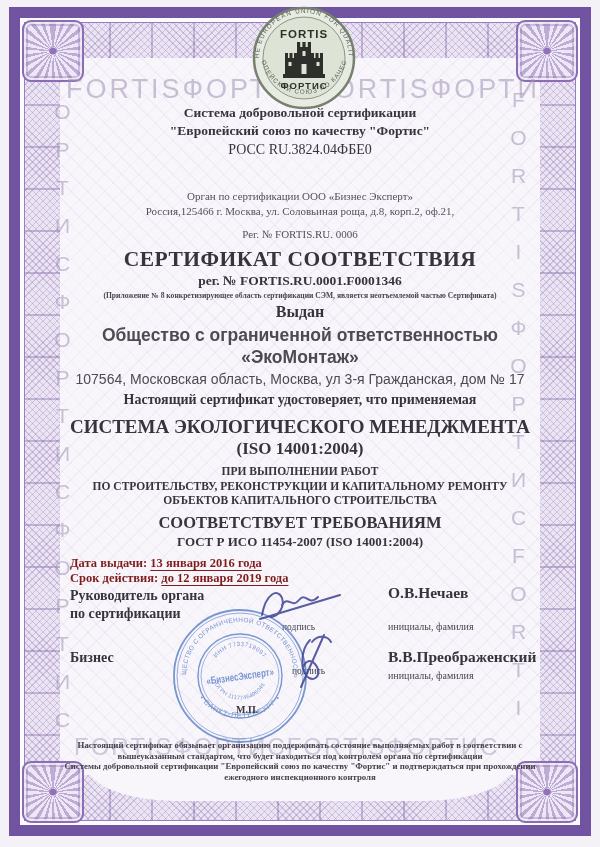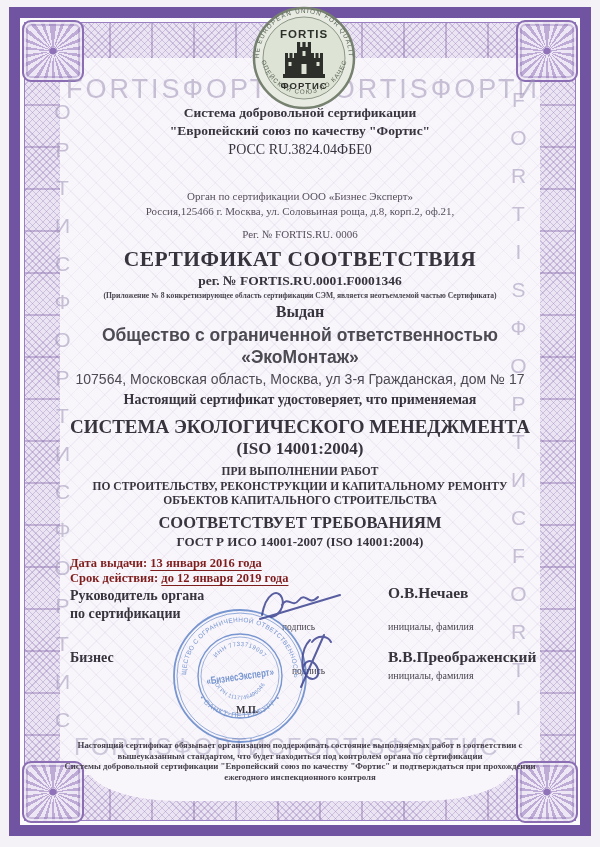--- a/index.html
+++ b/index.html
@@ -165,21 +165,21 @@
     <div class="ln org-name sans">Общество с ограниченной ответственностью</div>
     <div class="ln org-name sans" style="margin-top:0">«ЭкоМонтаж»</div>
     <div class="ln org-addr sans">107564, Московская область, Москва, ул 3-я Гражданская, дом № 17</div>
     <div class="ln statement">Настоящий сертификат удостоверяет, что применяемая</div>
     <div class="ln sys1">СИСТЕМА ЭКОЛОГИЧЕСКОГО МЕНЕДЖМЕНТА</div>
     <div class="ln sys2">(ISO 14001:2004)</div>
     <div class="ln scope first">ПРИ ВЫПОЛНЕНИИ РАБОТ</div>
     <div class="ln scope">ПО СТРОИТЕЛЬСТВУ, РЕКОНСТРУКЦИИ И КАПИТАЛЬНОМУ РЕМОНТУ</div>
     <div class="ln scope">ОБЪЕКТОВ КАПИТАЛЬНОГО СТРОИТЕЛЬСТВА</div>
     <div class="ln conf1">СООТВЕТСТВУЕТ ТРЕБОВАНИЯМ</div>
-    <div class="ln conf2">ГОСТ Р ИСО 14001-2007 (ISO 14001:2004)</div>
+    <div class="ln conf2">ГОСТ Р ИСО 11454-2007 (ISO 14001:2004)</div>
   </div>
 
   <div class="dates">
     <div>
       <span>Дата выдачи:</span>
       <span class="dateval">13 января 2016 года</span>
     </div>
     <div>
       <span>Срок действия:</span>
       <span class="dateval">до 12 января 2019 года</span>

